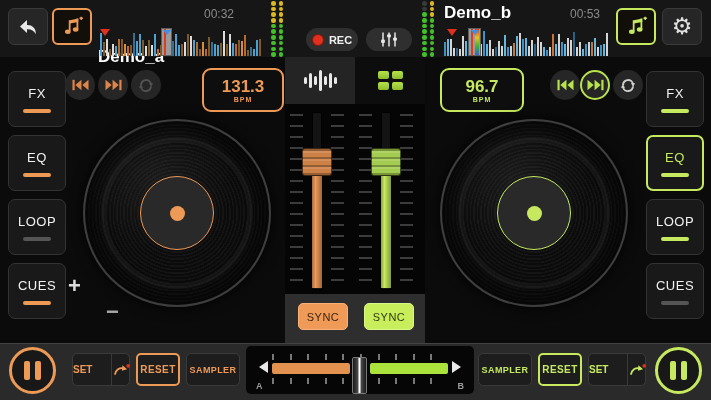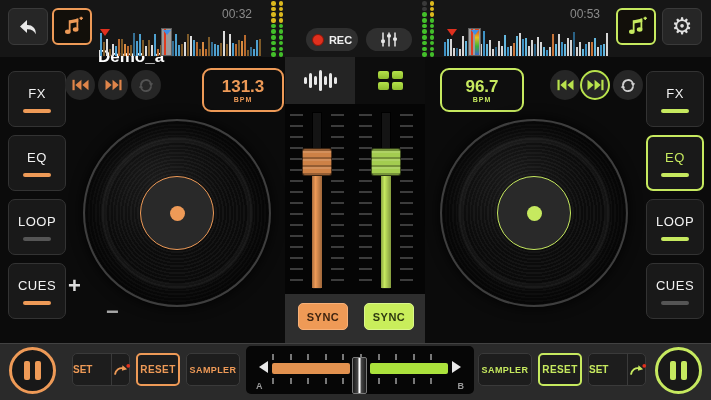--- a/index.html
+++ b/index.html
@@ -86,21 +86,21 @@
   .fader .fill{position:absolute;left:22px;width:10px;top:64px;bottom:2px;background-color:var(--acc);
                background-image:linear-gradient(to right,rgba(0,0,0,.3),transparent 35%,rgba(0,0,0,.3) 92%);}
   .fader .handle{position:absolute;left:12px;width:30px;height:28px;top:36px;border-radius:3px;
                  border:1px solid rgba(0,0,0,.6);box-sizing:border-box;
                  background-image:repeating-linear-gradient(to bottom,rgba(0,0,0,.28) 0 2px,rgba(255,255,255,.12) 2px 4px,transparent 4px 8px);}
   .fader.fa .handle{background-color:#cd8146;}
   .fader.fb .handle{background-color:#a3cc50;}
 
   .syncpanel{position:absolute;left:285px;top:294px;width:140px;height:49px;background:#2e2e2e;}
   .syncbtn{position:absolute;top:303px;width:48px;height:25px;border-radius:5px;font-size:11px;
-           font-weight:bold;display:flex;align-items:center;justify-content:center;letter-spacing:.5px;}
+           font-weight:normal;display:flex;align-items:center;justify-content:center;letter-spacing:.5px;}
   .syncbtn.a{background:#ef9a56;color:#3f2410;border:1px solid #f7b078;}
   .syncbtn.b{background:#c9ee5b;color:#2f3a10;border:1px solid #daf78a;}
 
   
   .bottombar{position:absolute;left:0;top:343px;width:711px;height:57px;background:#2a2a2a;
              border-top:1px solid #424242;box-sizing:border-box;}
   .pausebtn{position:absolute;top:347px;width:47px;height:47px;border-radius:50%;border:3px solid var(--acc);
             background:#181818;display:flex;align-items:center;justify-content:center;gap:5px;box-sizing:border-box;}
   .pausebtn i{width:6px;height:19px;background:var(--acc);border-radius:2px;}
   .smallbtn{position:absolute;top:353px;height:33px;background:#1d1d1d;border:1px solid #3a3a3a;
@@ -143,21 +143,21 @@
         <path d="M9 5 L17 3.4 L17 6.6 L9 8.2 Z" fill="currentColor"></path>
         <rect x="7.9" y="5" width="1.7" height="10.5" fill="currentColor"></rect>
         <rect x="15.3" y="3.4" width="1.7" height="10" fill="currentColor"></rect>
         <ellipse cx="7" cy="16" rx="2.7" ry="2.1" fill="currentColor"></ellipse>
         <ellipse cx="14.5" cy="13.9" rx="2.7" ry="2.1" fill="currentColor"></ellipse>
         <path d="M18.2 3.2 H21.4 M19.8 1.6 V4.8" stroke="currentColor" stroke-width="1.4"></path>
       </svg>
     </div>
 
     <div class="title" style="left:98px;margin-top:44px;">Demo_a</div>
-    <div class="time" style="left:222px;">00:32</div>
+    <div class="time" style="left:204px;">00:32</div>
     <div class="cue" style="left:100px;"></div>
     <div class="wave" id="wave-a" style="left:100px;width:162px;">
         <i style="height: 22.9px; background: rgb(78, 160, 207);"></i>
         <i style="height: 13.6px; background: rgb(126, 90, 40);"></i>
         <i style="height: 16.6px; background: rgb(220, 220, 220);"></i>
         <i style="height: 6.9px; background: rgb(126, 90, 40);"></i>
         <i style="height: 11.7px; background: rgb(220, 220, 220);"></i>
         <i style="height: 9.7px; background: rgb(78, 160, 207);"></i>
         <i style="height: 17.2px; background: rgb(184, 106, 46);"></i>
         <i style="height: 17.2px; background: rgb(126, 90, 40);"></i>
@@ -271,20 +271,21 @@
           <i style="background: rgb(220, 185, 30);"></i>
           <i style="background: rgb(67, 191, 42);"></i>
           <i style="background: rgb(67, 191, 42);"></i>
           <i style="background: rgb(67, 191, 42);"></i>
           <i style="background: rgb(67, 191, 42);"></i>
           <i style="background: rgb(67, 191, 42);"></i>
           <i style="background: rgb(67, 191, 42);"></i>
           <i style="background: rgb(67, 191, 42);"></i>
         </div>
       </div>
+    <div class="title" style="left:444px;">Demo_b</div>
     <div class="cue" style="left:447px;"></div>
     <div class="wave" id="wave-b" style="left:444px;width:166px;">
         <i style="height: 14.1px; background: rgb(63, 146, 196);"></i>
         <i style="height: 17px; background: rgb(99, 182, 221);"></i>
         <i style="height: 16.9px; background: rgb(213, 213, 213);"></i>
         <i style="height: 8px; background: rgb(213, 213, 213);"></i>
         <i style="height: 8.3px; background: rgb(42, 97, 132);"></i>
         <i style="height: 7.2px; background: rgb(213, 213, 213);"></i>
         <i style="height: 19.7px; background: rgb(213, 213, 213);"></i>
         <i style="height: 15.4px; background: rgb(99, 182, 221);"></i>

